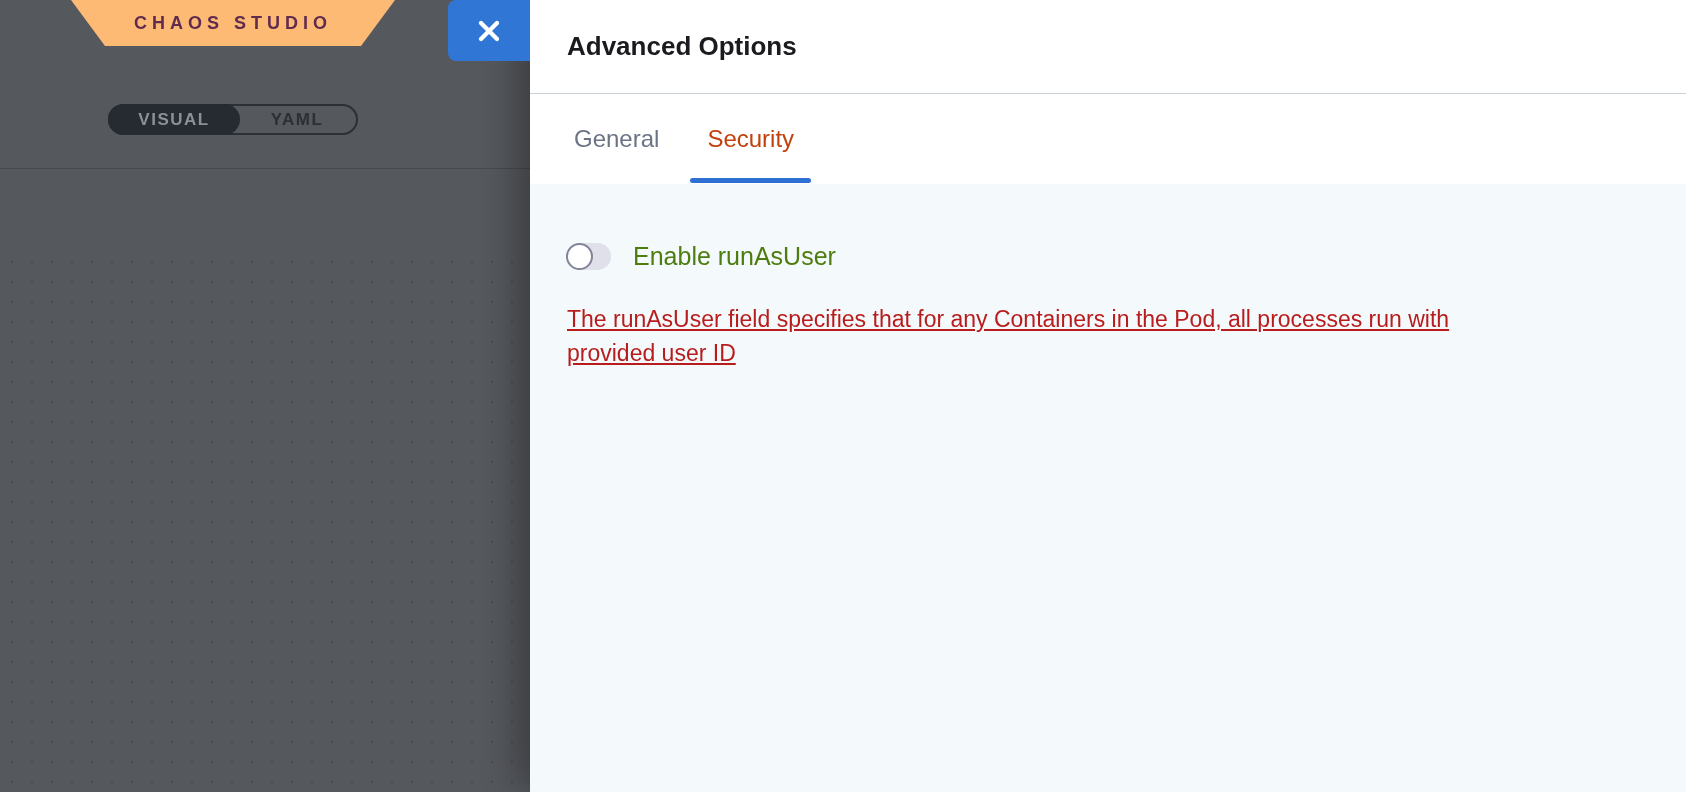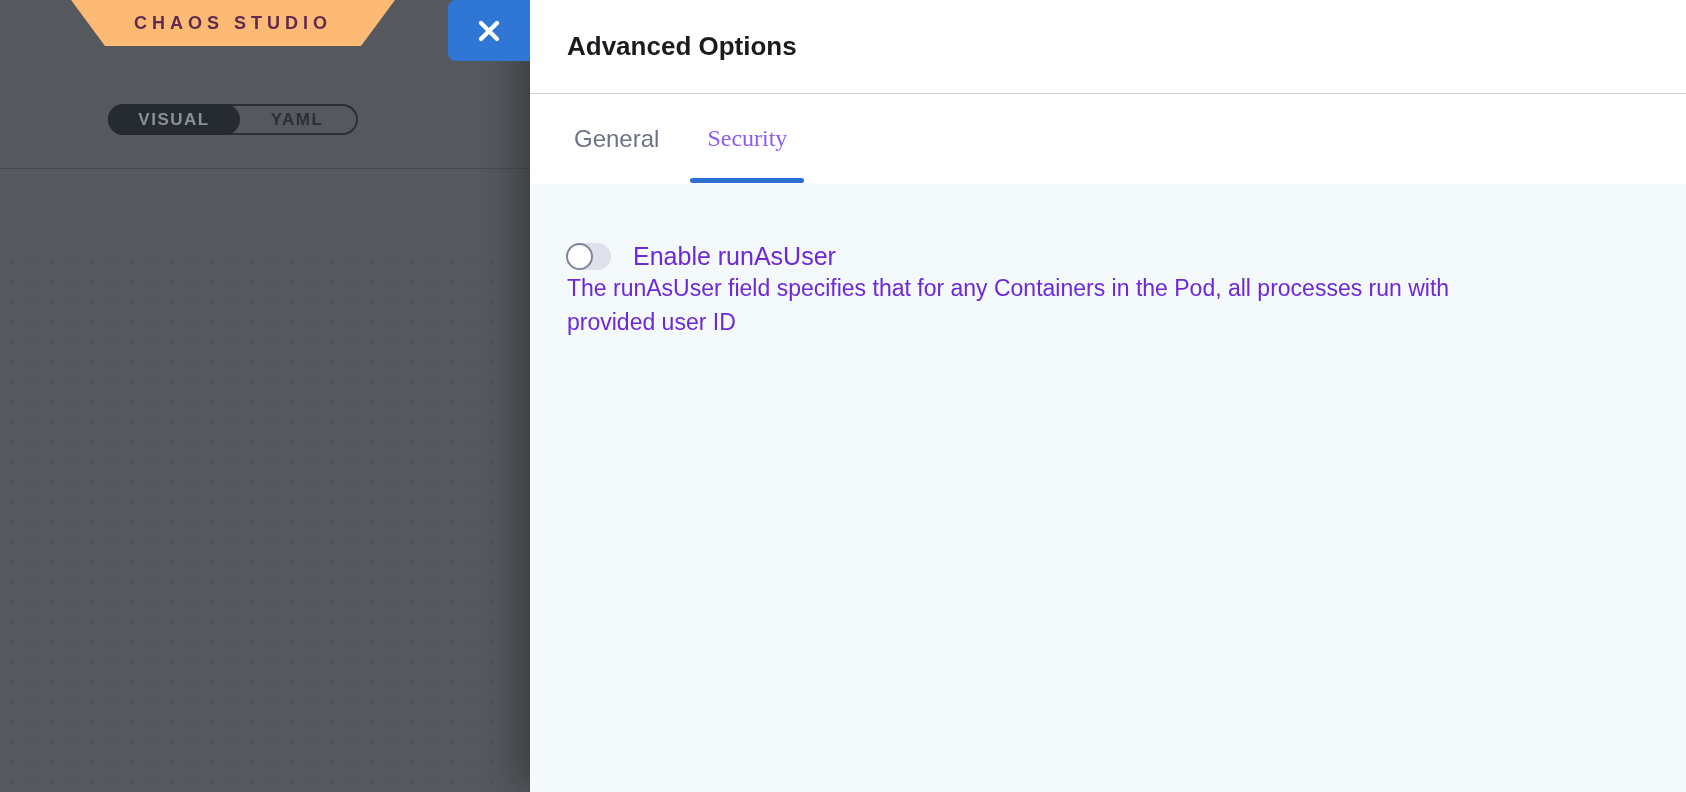--- a/index.html
+++ b/index.html
@@ -31,38 +31,38 @@
   .close-btn { position:absolute; left:-82px; top:0; width:82px; height:61px;
     background:#3076d5; border:none; border-radius:8px 0 0 8px; cursor:pointer;
     display:flex; align-items:center; justify-content:center; }
   .drawer-header { height:94px; display:flex; align-items:center; padding-left:37px;
     border-bottom:1px solid #ccd2da; background:#fff; }
   .drawer-title { font-size:26px; font-weight:700; color:#1a1b1f; }
   .tabs { height:89px; display:flex; gap:48px;
     padding-left:44px; background:#fff; }
   .tab { position:relative; height:100%; display:flex; align-items:center;
     font-size:24px; font-weight:500; color:#6b7385; cursor:pointer; }
-  .tab.active { color:#8b5cf6;font-family:Liberation Serif, serif; }
+  .tab.active { color:#c2410c; }
   .tab.active::after { content:""; position:absolute; left:-17px; right:-17px;
     bottom:0; height:5px; border-radius:4px; background:#2e6fd3; }
   .content { position:absolute; left:0; top:184px; width:100%; bottom:0;
     background:#f4f9fc; padding:58px 0 0 37px; }
 
   .toggle-row { display:flex; align-items:center; gap:22px; }
   .switch { position:relative; width:44px; height:27px; border-radius:14px;
     background:#dfe0e9; flex:0 0 auto; cursor:pointer; }
   .switch .knob { position:absolute; top:0; width:27px; height:27px;
     border-radius:50%; background:#ffffff; }
   .switch.off .knob { left:-1px; border:2px solid #83839a; }
   .switch.on { background:#2f6fd3; }
   .switch.on .knob { right:-1px; border:3px solid #1d4fb0; }
-  .toggle-label { font-size:25px; color:#6d28d9; }
+  .toggle-label { font-size:25px; color:#4d7c0f; }
 
-  .desc { max-width:950px; font-size:23px; line-height:34px;
-    color:#6d28d9; }
+  .desc { margin-top:31px; max-width:950px; font-size:23px; line-height:34px;
+    color:#b91c1c;text-decoration:underline; }
   .group-block { margin-top:74px; }
   .num-input { display:block; margin:33px 0 0 6px; width:398px; height:62px;
     border:1px solid #d8dce5; border-radius:9px; background:#ffffff;
     padding-left:22px; font-size:24px; color:#232a35;
     font-family:"Liberation Sans", sans-serif; outline:none; }
 </style>
 </head>
 <body>
 
 <div class="stage">

